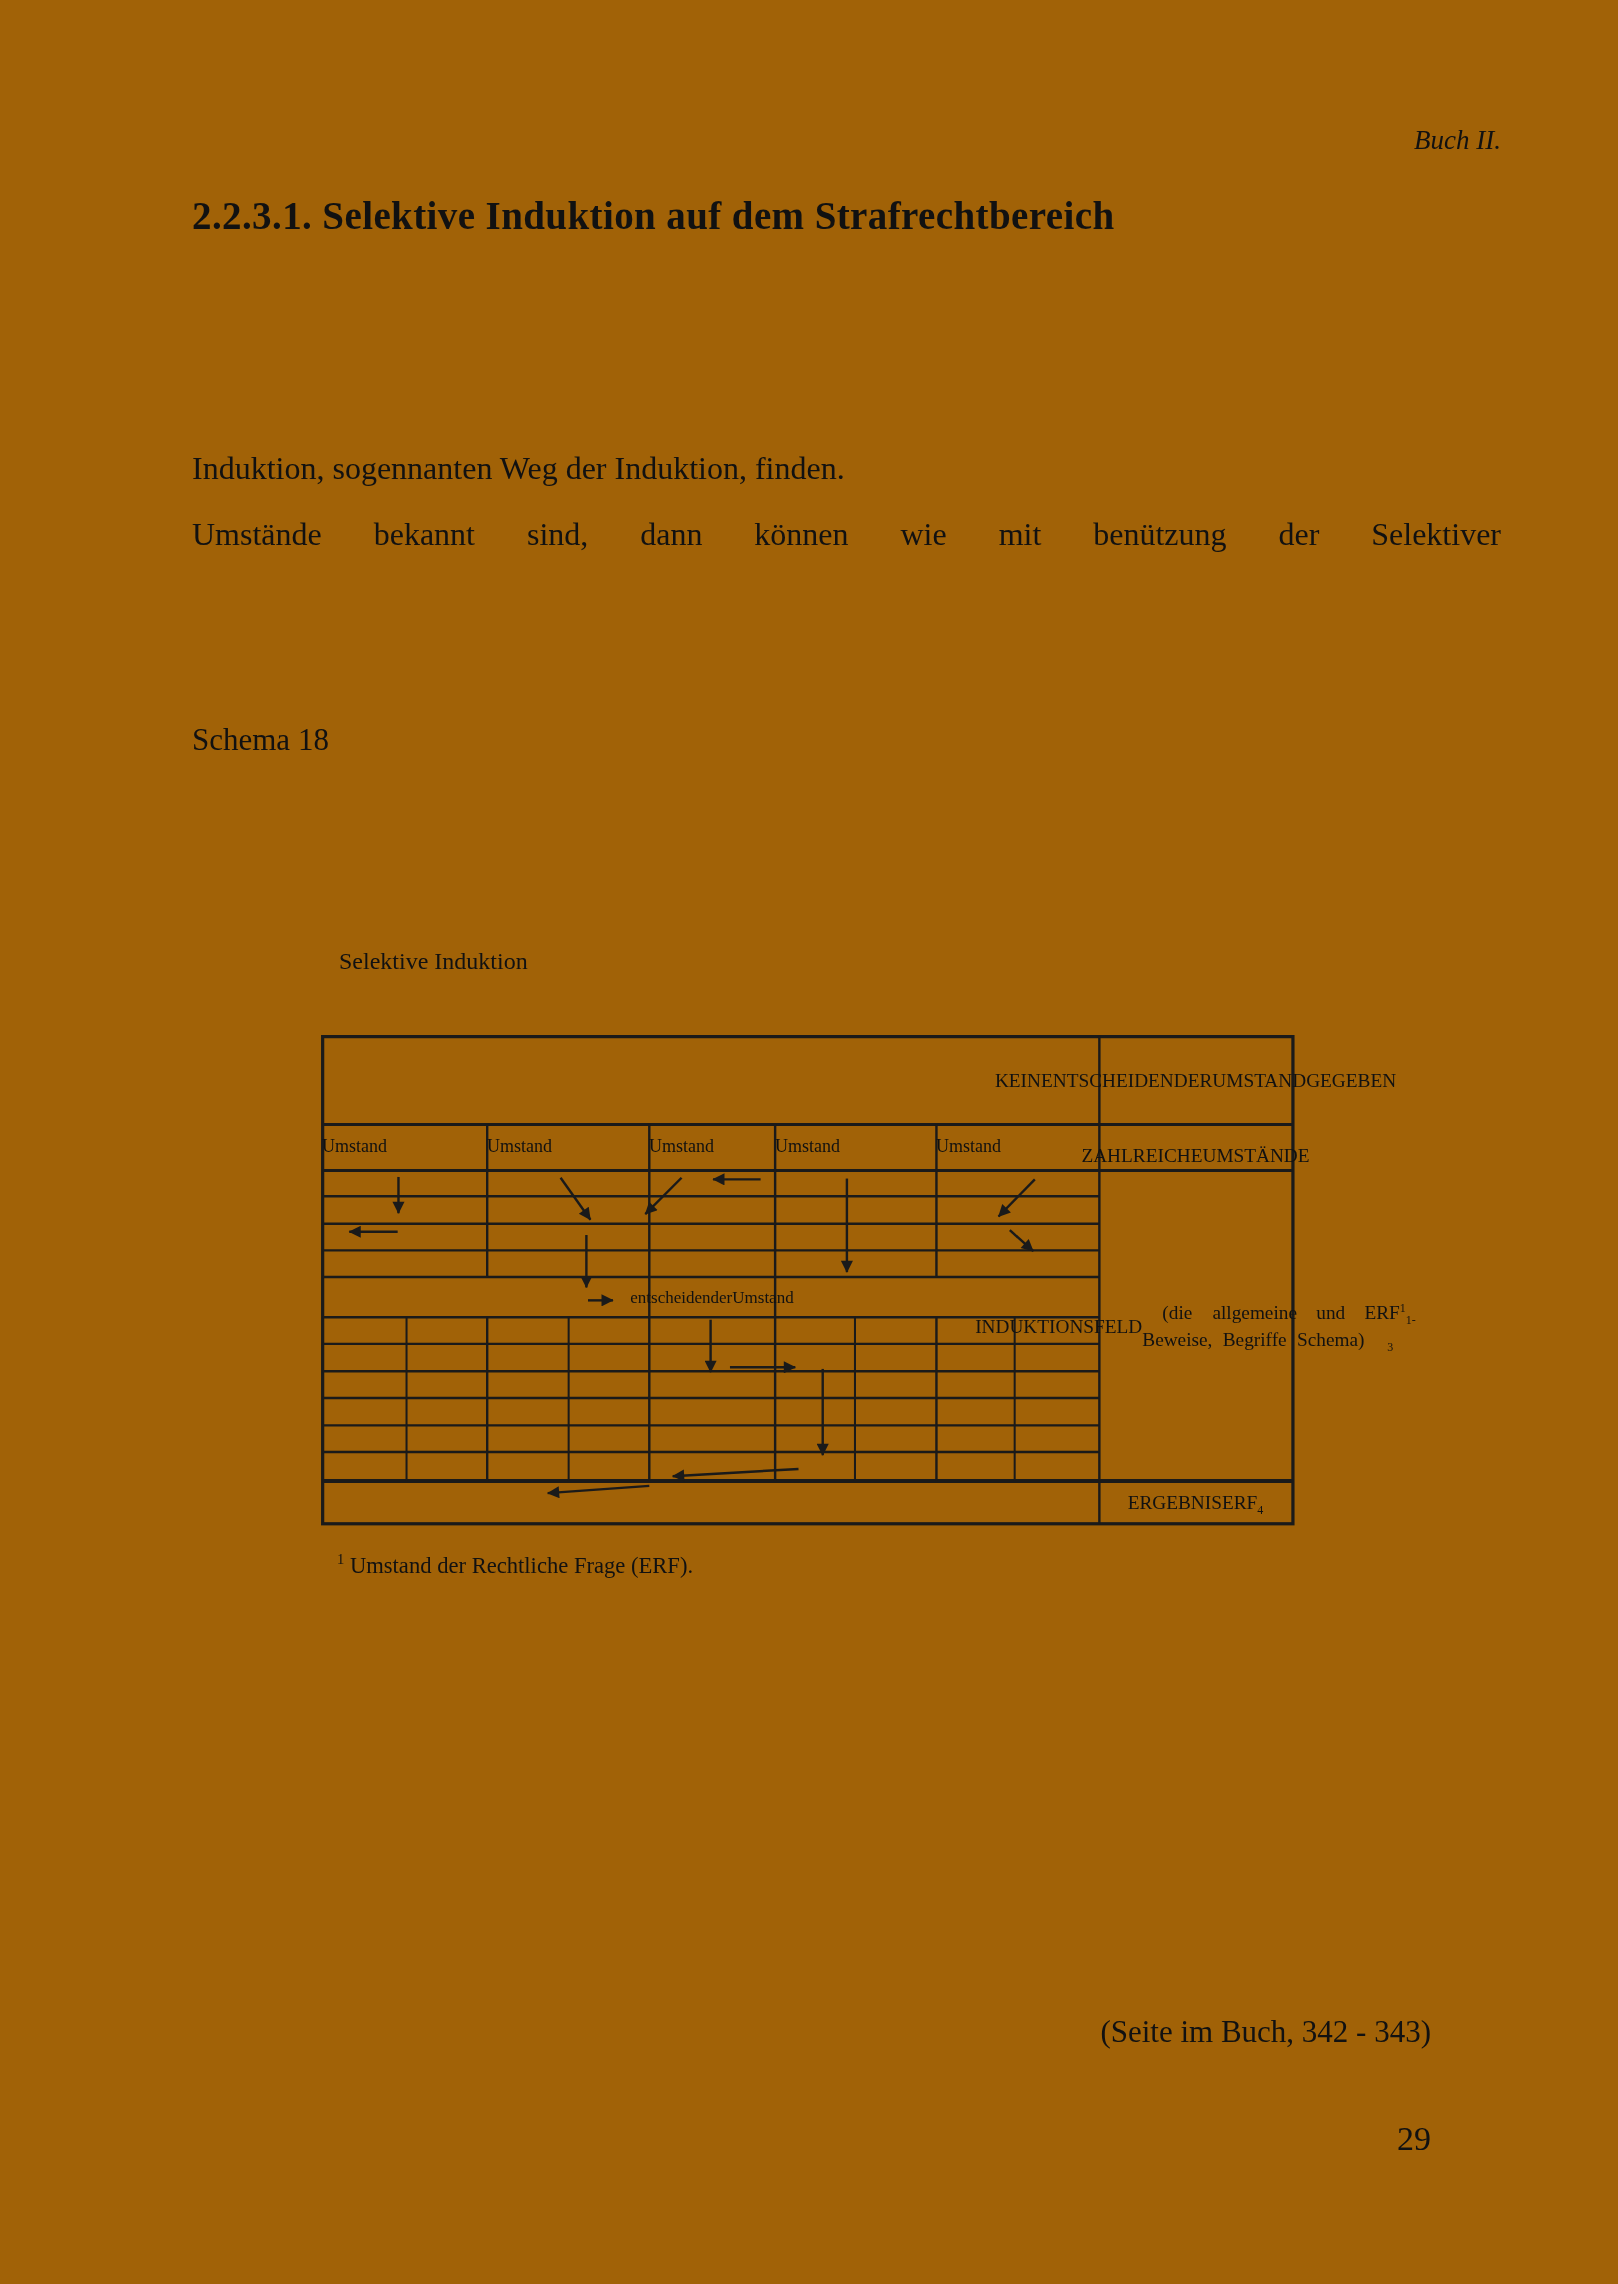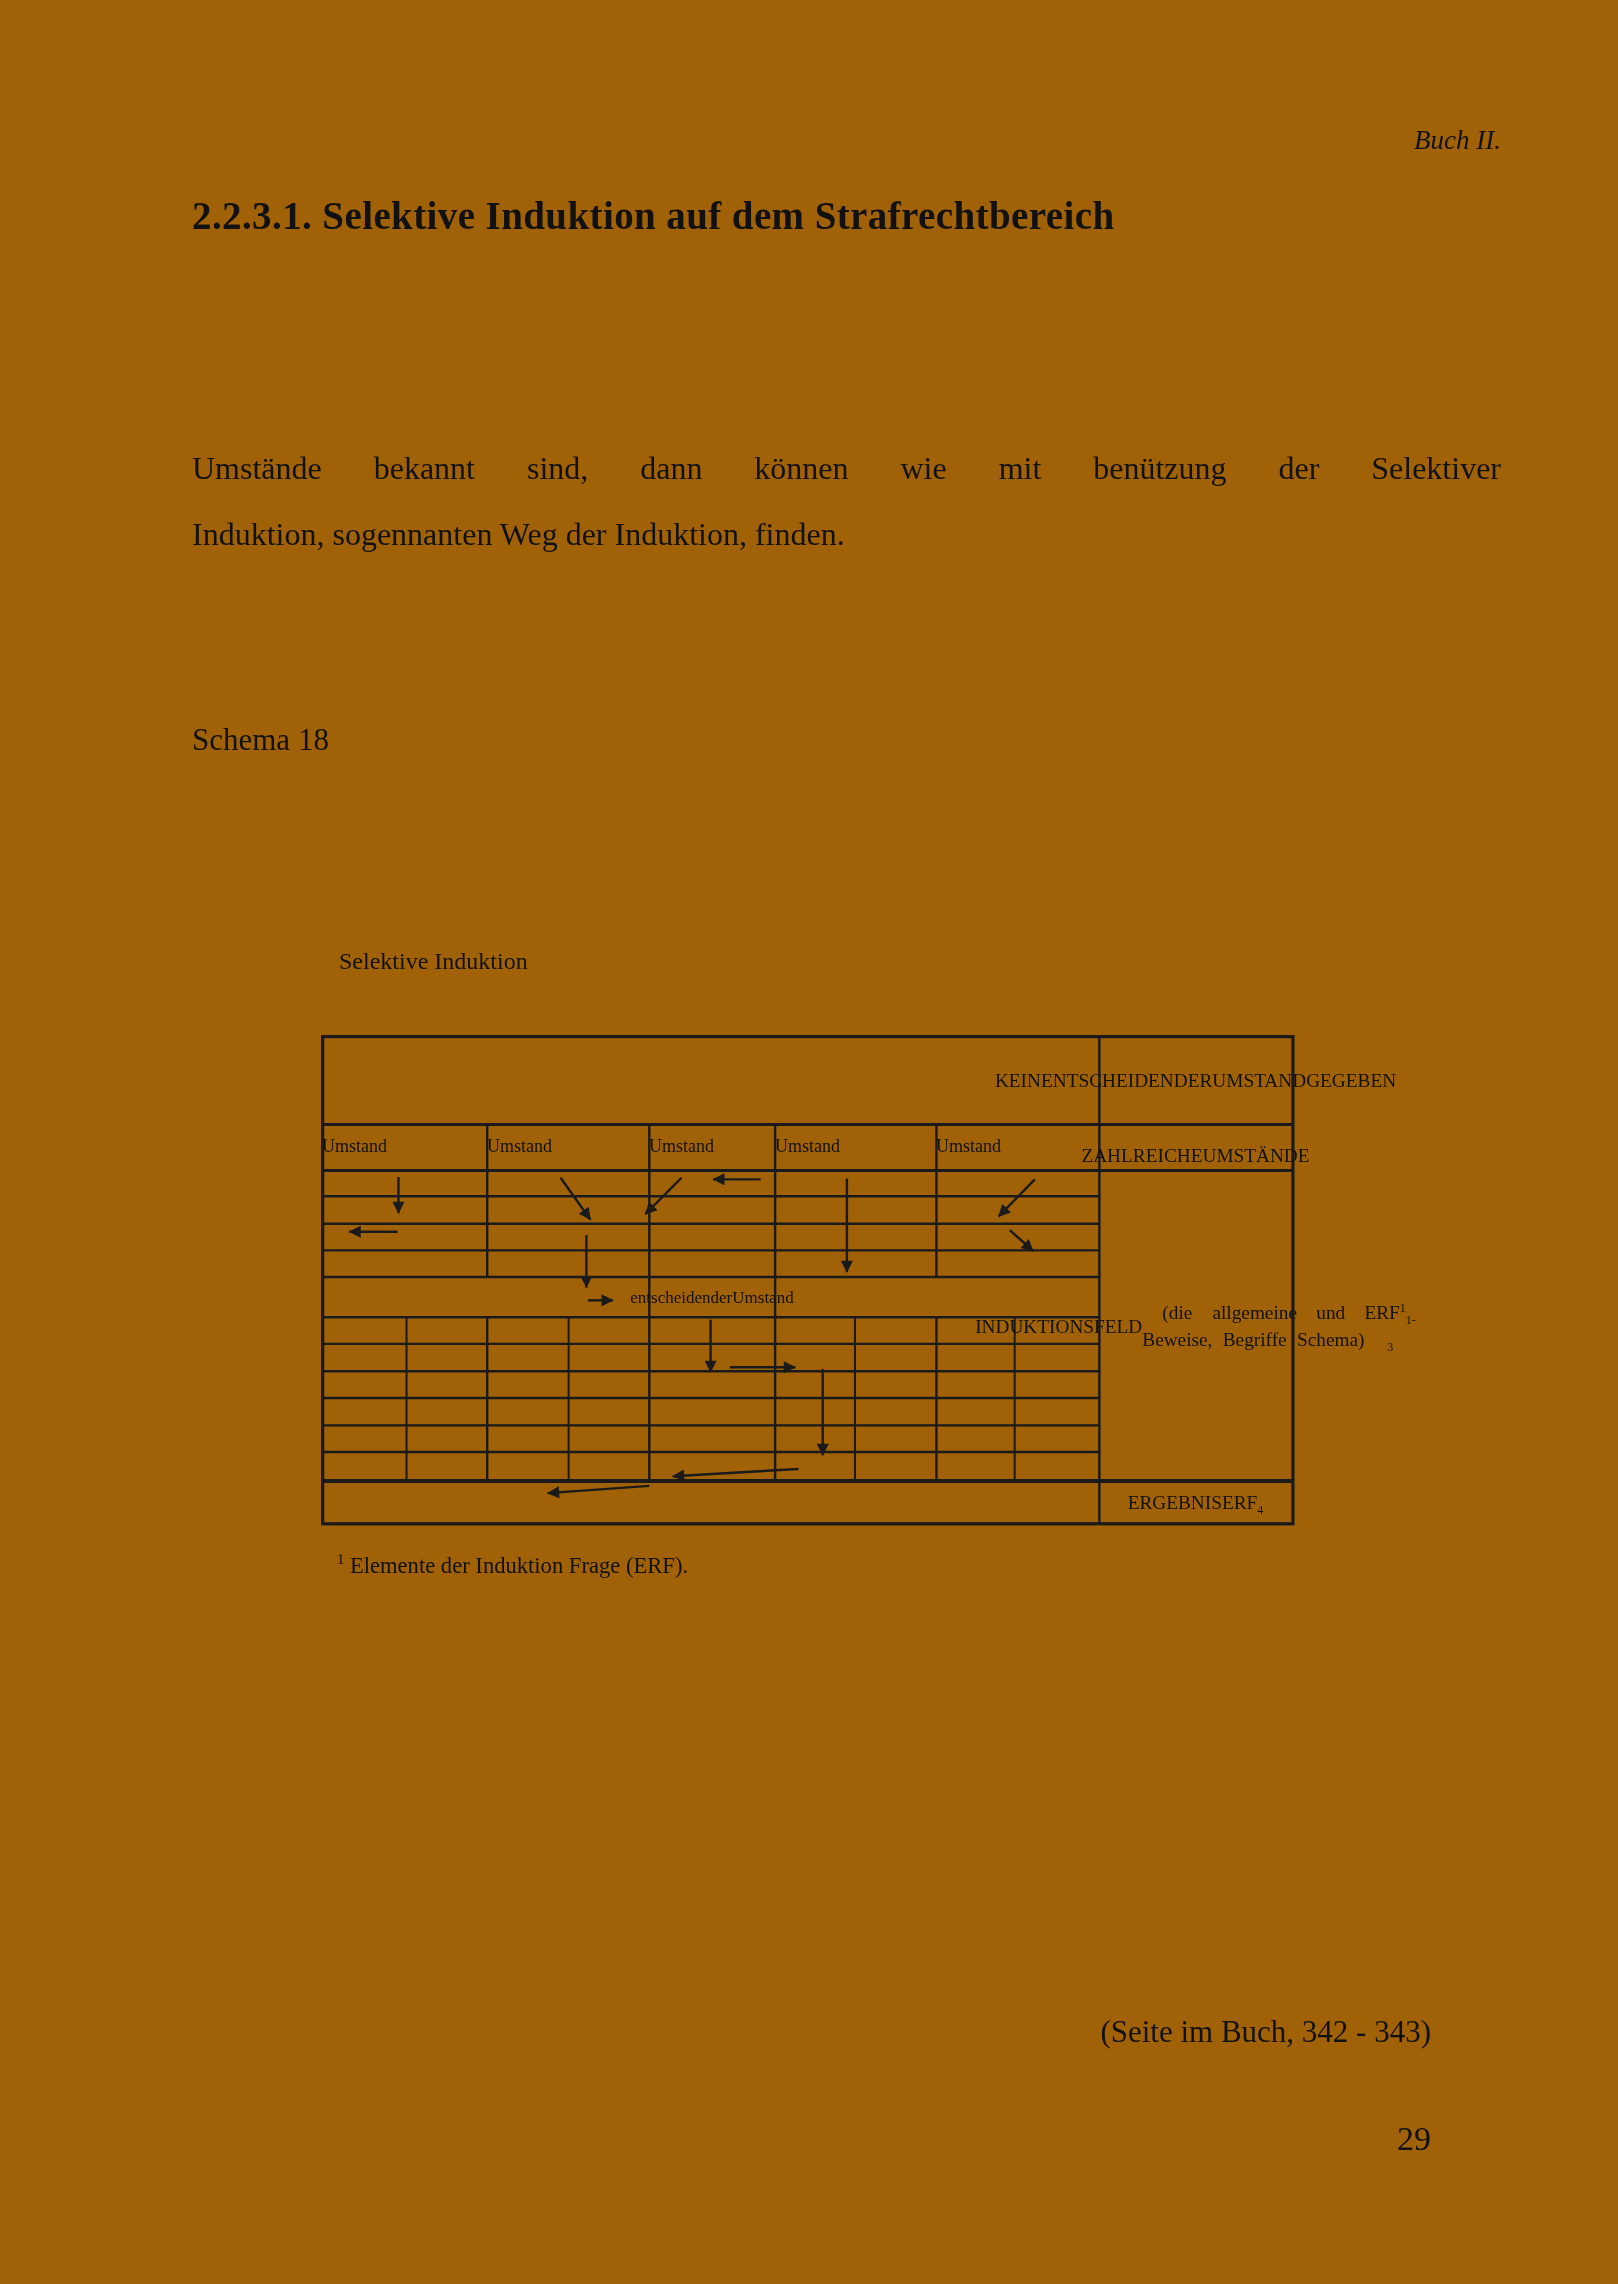--- a/index.html
+++ b/index.html
@@ -38,22 +38,22 @@
 </head>
 <body>
 
 <div class="page">
 
   <div class="abs running-header">Buch II.</div>
 
   <div class="abs heading">2.2.3.1. Selektive Induktion auf dem Strafrechtbereich</div>
 
   <div class="abs para">
+    <div class="pline last">Induktion, sogennanten Weg der Induktion, finden.</div>
     <div class="pline">Umstände bekannt sind, dann können wie mit benützung der Selektiver</div>
-    <div class="pline last">Induktion, sogennanten Weg der Induktion, finden.</div>
   </div>
 
   <div class="abs schema-label">Schema 18</div>
 
   <div class="abs diagram-title">Selektive Induktion</div>
 
   <svg class="abs grid-svg" viewBox="0 0 1210 610">
     <defs>
       <marker id="ah" viewBox="0 0 10 10" refX="9.5" refY="5" markerWidth="6.5" markerHeight="5" orient="auto">
         <path d="M0,0 L10,5 L0,10 Z" fill="#1a1a1a"></path>
@@ -144,21 +144,21 @@
   </div>
 
   <div class="cell ergeb-cell">
     <div>ERGEBNIS</div>
     <div>
       <span>ERF</span><sub>4</sub>
     </div>
   </div>
 
   <div class="abs footnote">
-    <sup>1</sup><span> Elemente der Induktion Frage (ERF).</span>
+    <sup>1</sup><span> Umstand der Rechtliche Frage (ERF).</span>
   </div>
 
   <div class="abs page-ref">(Seite im Buch, 342 - 343)</div>
 
   <div class="abs page-number">29</div>
 
 </div>
 
 
 </body></html>

